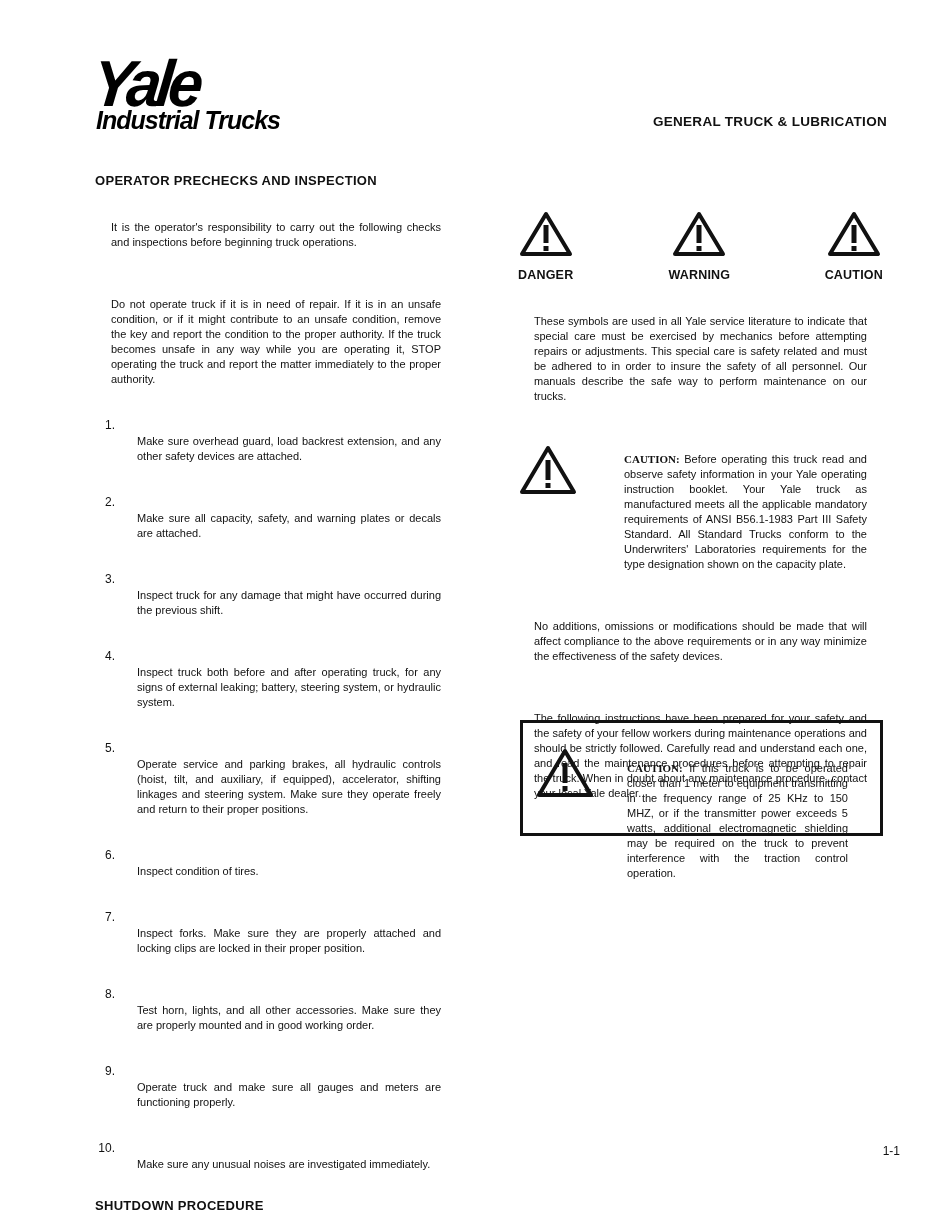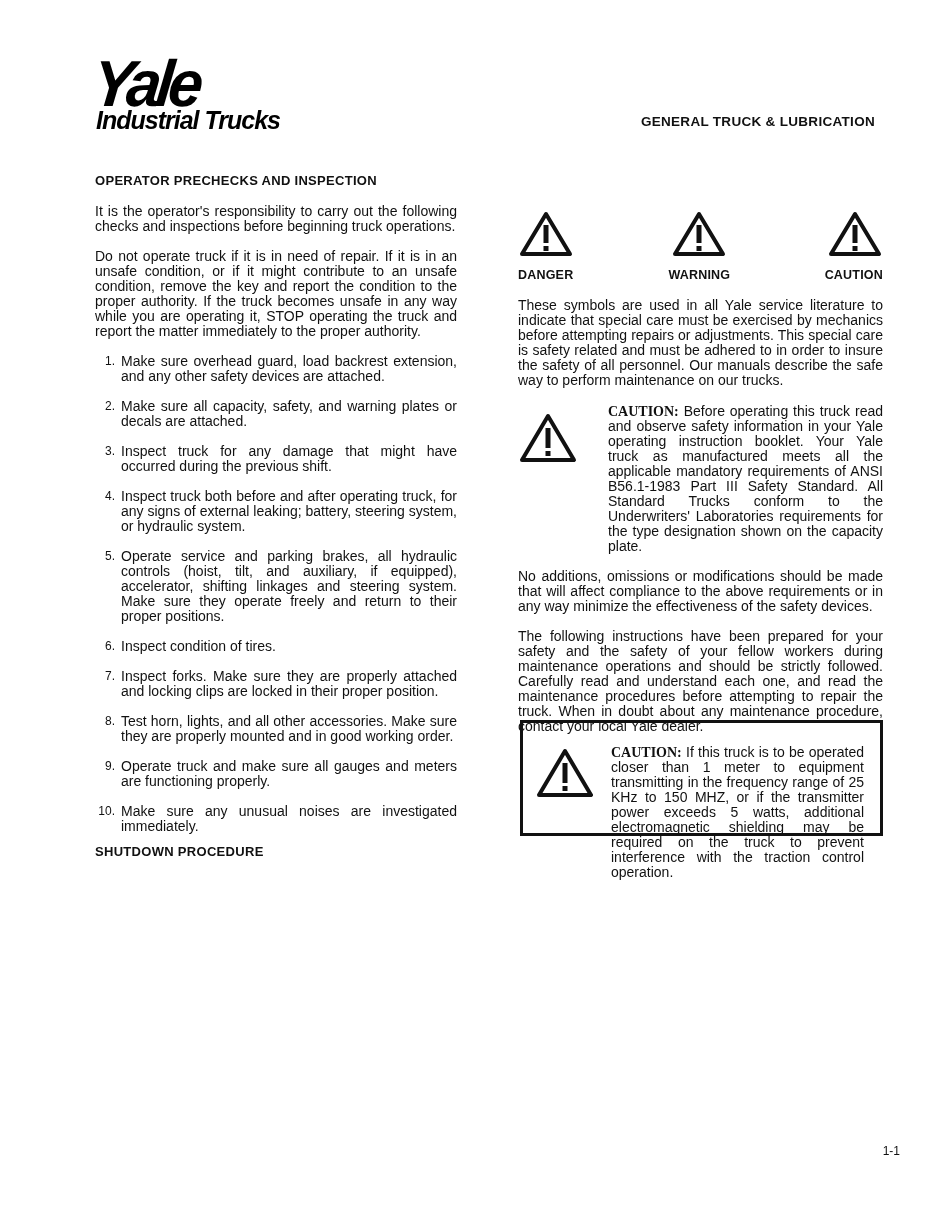--- a/index.html
+++ b/index.html
@@ -12,42 +12,42 @@
       font-family: "Liberation Sans", sans-serif; font-weight: 900; font-style: italic;
       font-size: 62px; line-height: 54px; letter-spacing: -5px; color: #000;
       transform: skewX(-6deg) scaleY(1.05); transform-origin: left bottom; display: block;
     }
     .logo-sub {
       font-family: "Liberation Sans", sans-serif; font-weight: bold; font-style: italic;
       font-size: 25px; line-height: 20px; letter-spacing: -1px; color: #000; display: block;
       margin-left: 6px; margin-top: -2px;
     }
     .section-header {
-      position: absolute; right: 60px; top: 114px;
+      position: absolute; right: 48px; top: 114px;
       font-weight: bold; font-size: 13.5px; letter-spacing: 0.3px; margin-left: 44px;
     }
     .col-left { position: absolute; left: 95px; top: 173px; width: 362px; }
     .col-right { position: absolute; left: 518px; top: 210px; width: 365px; }
     h2 {
       font-size: 13px; font-weight: bold; margin: 0; letter-spacing: 0.3px;
     }
     p, .item-text {
-      font-size: 14px; line-height: 15px; margin: 0; text-align: justify;
+      font-size: 11px; line-height: 15px; margin: 16px; text-align: justify;
     }
     .p-spacer { height: 15px; }
     .list { margin: 0; padding: 0; list-style: none; }
     .list li {
       display: flex; font-size: 12px; line-height: 15px; margin-bottom: 15px;
     }
     .list .num { width: 26px; flex: none; text-align: right; padding-right: 6px; box-sizing: border-box; }
     .list .item-text { flex: 1; }
     .symbols { display: flex; justify-content: space-between; width: 365px; gap: 13px; }
     .symbol { display: flex; flex-direction: column; align-items: center; }
     .symbol:first-child { align-items: flex-start; }
-    .symbol:last-child { align-items: flex-end; }
+    .symbol:last-child { }
     .symbol svg { display: block; }
     .symbol-label { font-weight: bold; font-size: 12.5px; margin-top: 10px; letter-spacing: 0.2px; }
     .caution-block { display: flex; align-items: flex-start; }
     .caution-block .icon { flex: none; width: 90px; padding-top: 8px; }
     .caution-block .text { flex: 1; }
     .caution-block .label { font-weight: bold; font-family: Liberation Serif, serif; }
     .boxed {
       position: absolute; left: 520px; top: 720px; width: 363px; height: 116px;
       border: 3px solid #111; box-sizing: border-box; padding: 22px 16px 0 12px;
     }

